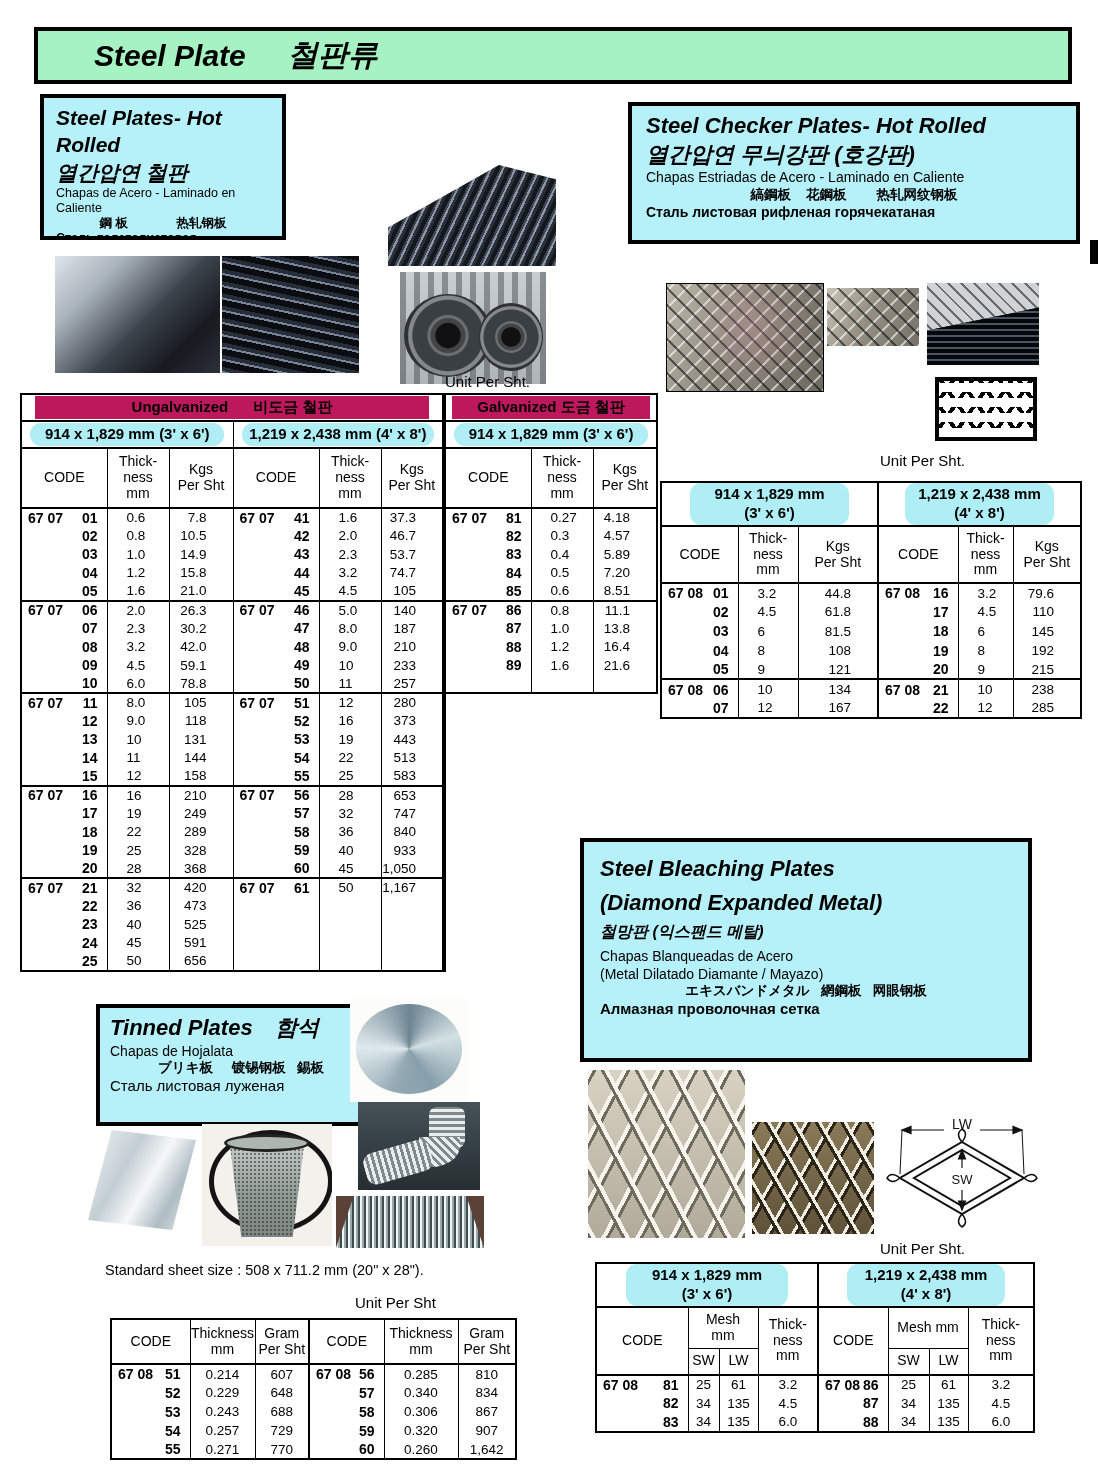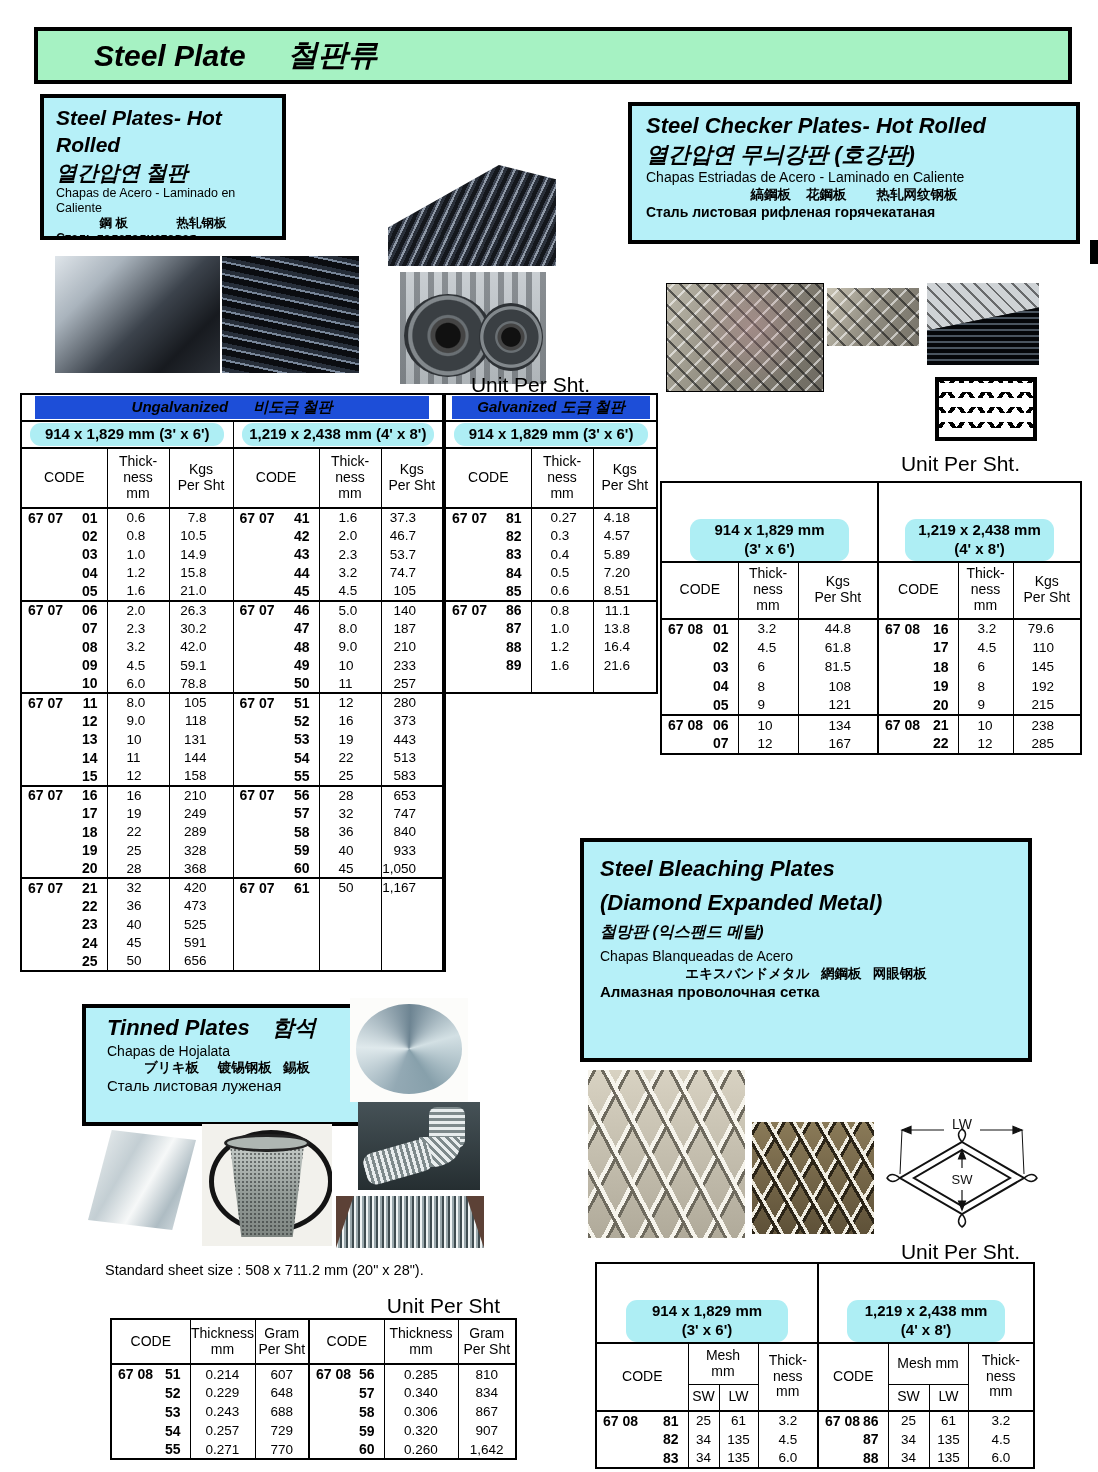--- a/index.html
+++ b/index.html
@@ -17,41 +17,41 @@
   .ibox{background:#b6f0f8;border:4px solid #000;box-sizing:border-box;overflow:hidden;}
   .ibox .t-en{font-style:italic;font-weight:700;font-size:21px;line-height:1.3;}
   .ibox .t-ko{font-style:italic;font-weight:700;font-size:21px;line-height:1.3;}
   .ibox .l-sm{font-size:12.5px;line-height:1.2;}
   .ibox .l-md{font-size:14px;line-height:1.25;}
   .ibox .l-bold{font-weight:700;}
   #box-bleaching .t-en{font-size:22px;line-height:1.55;}
   #box-bleaching .t-ko{font-size:16px;line-height:1.5;}
   #box-tinned .t-en{font-size:22px;}
 
-  .unit-label{font-size:21px;text-align:right;}
+  .unit-label{font-size:15px;}
 
   
   table{border-collapse:collapse;table-layout:fixed;position:absolute;}
   td{padding:0;vertical-align:middle;font-size:13.5px;overflow:hidden;}
   .bl{border-left:1px solid #000}.bl2{border-left:2px solid #000}.bl3{border-left:4px solid #000}
   .br2{border-right:2px solid #000}.bt2{border-top:2px solid #000}
   .bb2{border-bottom:2px solid #000}.bb1{border-bottom:1px solid #000}
   #checker-table,#tinned-table,#mesh-table{border:2px solid #000;}
   .colhdr{font-size:14px;text-align:center;line-height:1.12;}
   td.code .cw{display:flex;justify-content:space-between;align-items:center;
     padding:0 9px 0 6px;font-weight:700;font-size:14px;}
   .pfx{white-space:pre;}
   .thk{text-align:left;padding-left:19px;}
   .kgs{text-align:right;padding-right:26px;}
   .ctr{text-align:center;}
   .hcell{text-align:center;}
   .pill{display:inline-block;font-weight:700;font-size:15px;line-height:1.25;padding:2px 0;}
-  .pill.green{background:#1d4ed8;width:94%;font-style:italic;}
+  .pill.green{background:#be185d;width:94%;}
   .pill.cyan{background:#aeeef4;width:92%;border-radius:11px;}
-  .pill.cyan.two{width:74%;margin-top:36px;}
+  .pill.cyan.two{width:74%;}
   #main-table{left:20px;top:393px;width:636px;}
   #main-table thead tr:nth-child(1){height:27px}
   #main-table thead tr:nth-child(2){height:27px}
   #main-table thead tr:nth-child(3){height:60px}
   #main-table tbody tr{height:18.5px}
   #checker-table{left:660px;top:481px;width:420px;}
   #checker-table thead tr:nth-child(1){height:44px}
   #checker-table thead tr:nth-child(2){height:57px}
   #checker-table tbody tr{height:19.3px}
   #tinned-table{left:110px;top:1318px;width:405px;}
@@ -1050,25 +1050,26 @@
           <td class="bl kgs">285</td>
         </tr>
       </tbody>
   </table>
 
   <div class="abs ibox" id="box-bleaching" style="left:580px;top:838px;width:452px;height:224px;padding:10px 16px;">
     <div class="t-en">Steel Bleaching Plates</div>
     <div class="t-en">(Diamond Expanded Metal)</div>
     <div class="t-ko">철망판 (익스팬드 메탈)</div>
     <div class="l-md" style="margin-top:4px">Chapas Blanqueadas de Acero</div>
+    <div class="l-md">(Metal Dilatado Diamante / Mayazo)</div>
     <div class="l-md l-bold psp" style="font-size:13.5px">エキスバンドメタル   網鋼板   网眼钢板</div>
     <div class="l-md l-bold" style="font-size:15px">Алмазная проволочная сетка</div>
   </div>
 
-  <div class="abs ibox" id="box-tinned" style="left:82px;top:1004px;width:290px;height:122px;padding:6px 21px;">
+  <div class="abs ibox" id="box-tinned" style="left:96px;top:1004px;width:290px;height:122px;padding:6px 10px;">
     <div>
       <span class="t-en">Tinned Plates</span>
       <span class="t-en" style="margin-left:18px">함석</span>
     </div>
     <div class="l-md">Chapas de Hojalata</div>
     <div class="l-md l-bold psp" style="font-size:13.5px">ブリキ板     镀锡钢板   錫板</div>
     <div class="l-md" style="font-size:15px">Сталь листовая луженая</div>
   </div>
 
   <div class="photo disc" style="left:350px;top:998px;width:118px;height:104px;">

